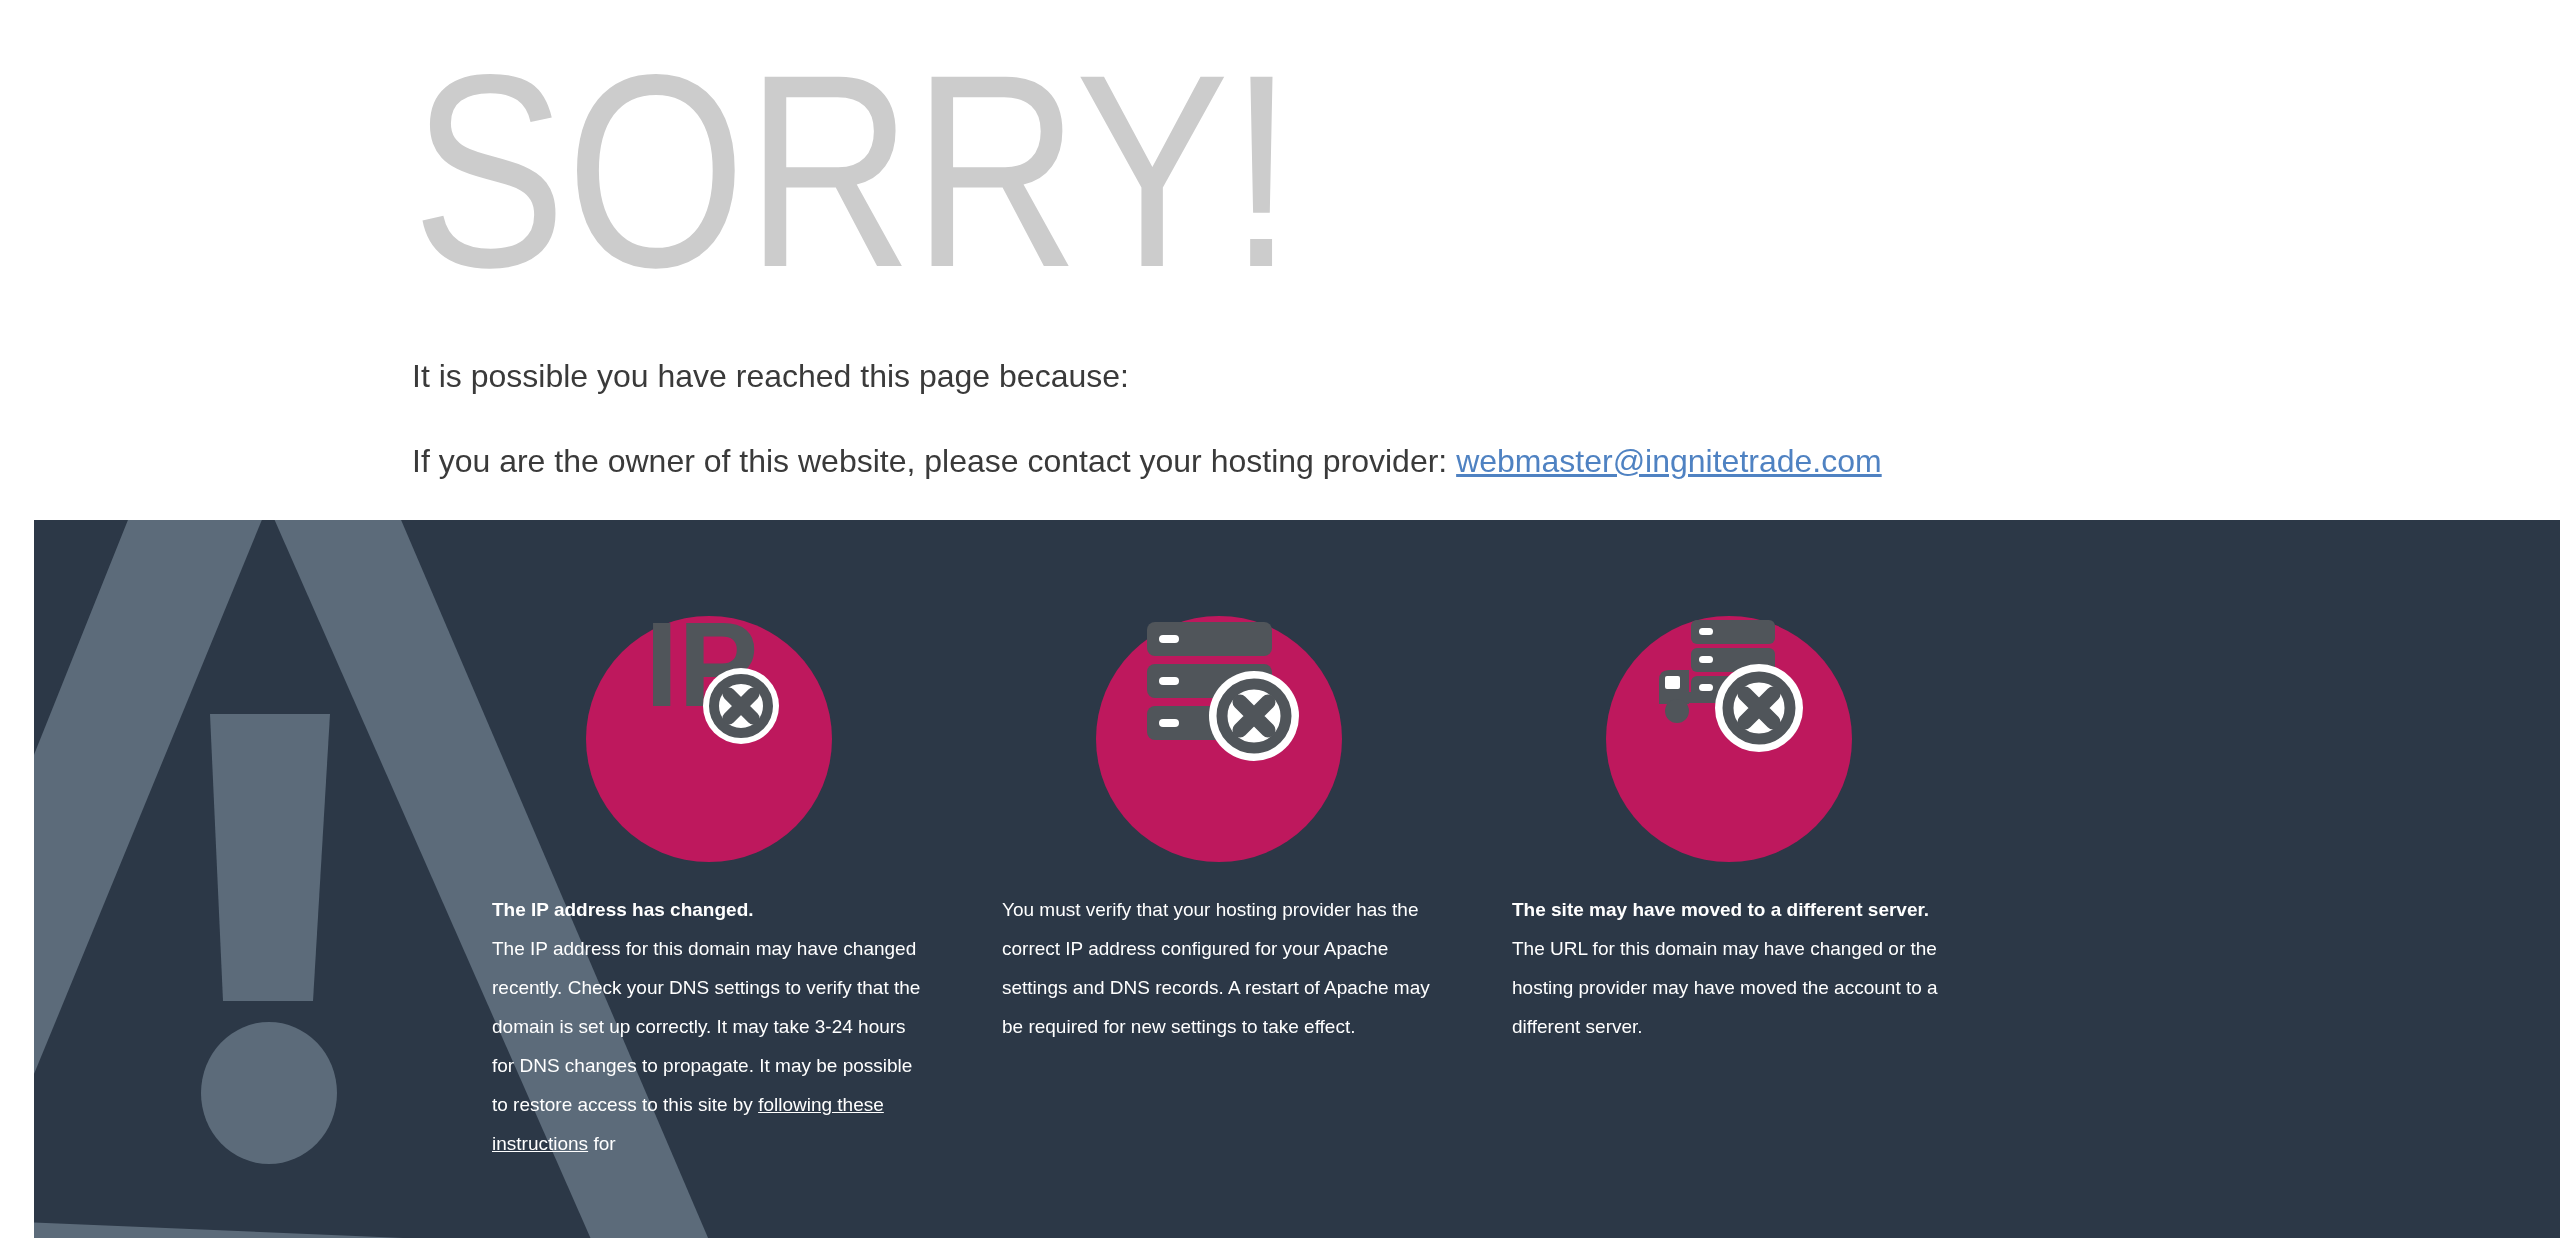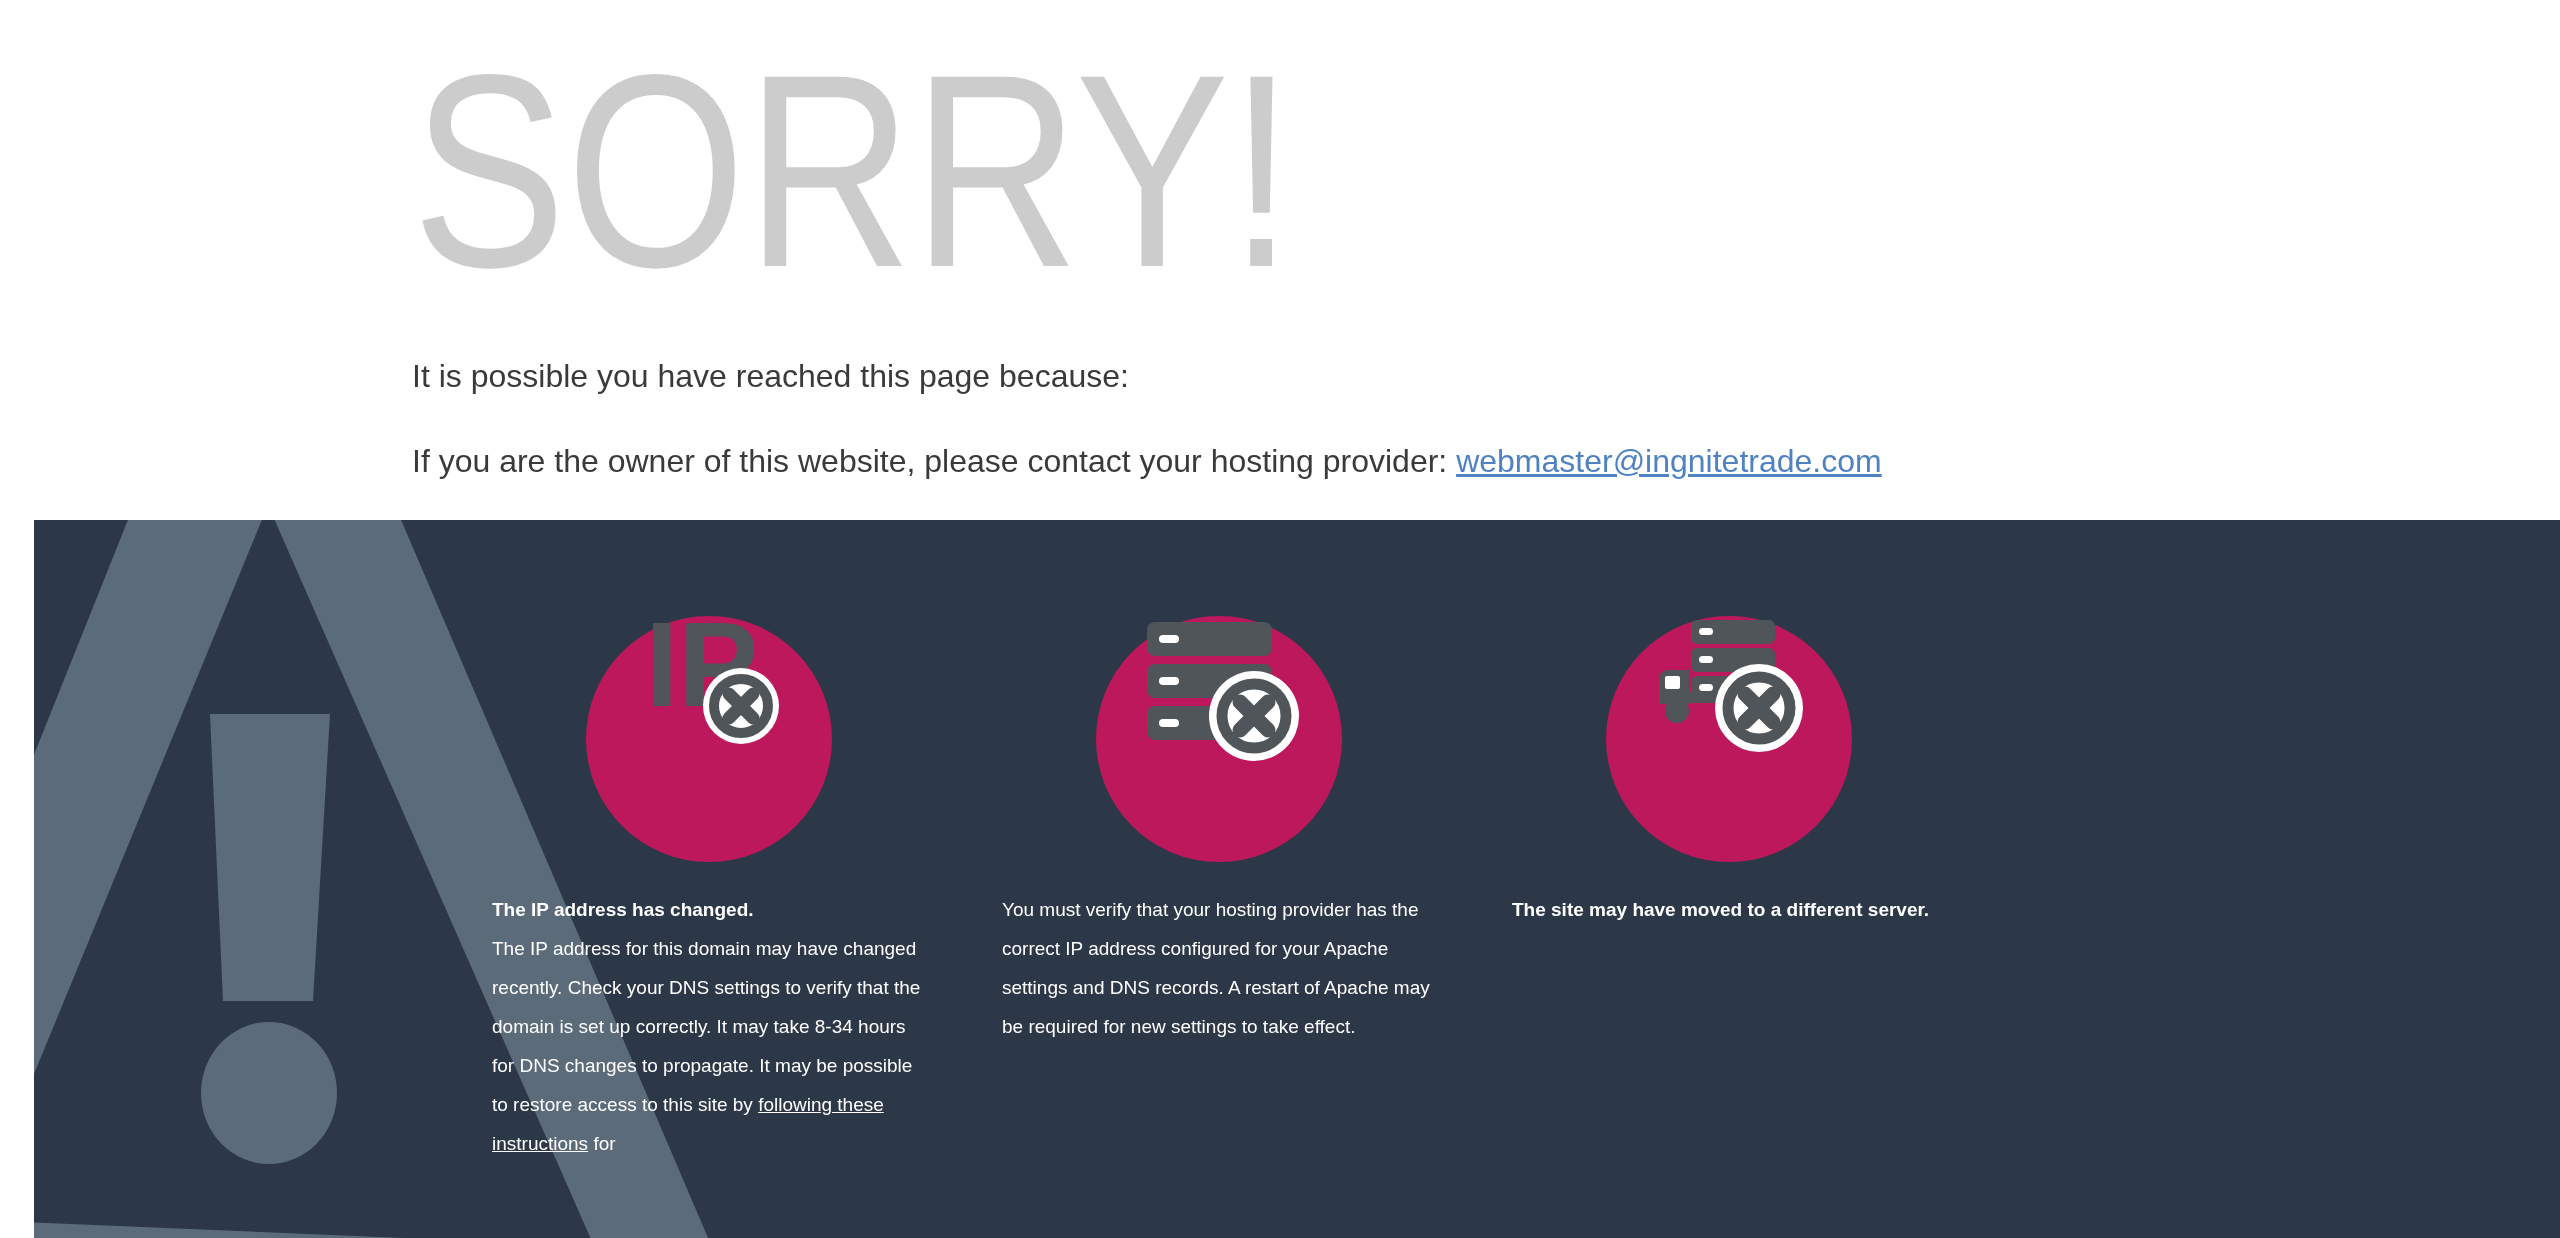--- a/index.html
+++ b/index.html
@@ -140,21 +140,21 @@
       <div class="cause-col">
         <div class="icon-circle">
           <svg width="140" height="132" viewBox="0 0 140 132">
             <text class="ip-text" x="6" y="90">IP</text>
             <circle class="halo" cx="102" cy="90" r="38"></circle>
             <circle class="ring" cx="102" cy="90" r="27" stroke-width="10"></circle>
             <path class="cross" d="M90 78 L114 102 M114 78 L90 102" stroke-width="13"></path>
           </svg>
         </div>
         <p class="cause-title">The IP address has changed.</p>
-        <p class="cause-body"><span>The IP address for this domain may have changed recently. Check your DNS settings to verify that the domain is set up correctly. It may take 8-34 hours for DNS changes to propagate. It may be possible to restore access to this site by </span><a class="cause-link">following these instructions</a><span> for</span></p>
+        <p class="cause-body"><span>The IP address for this domain may have changed recently. Check your DNS settings to verify that the domain is set up correctly. It may take 3-24 hours for DNS changes to propagate. It may be possible to restore access to this site by </span><a class="cause-link">following these instructions</a><span> for</span></p>
       </div>
 
       <div class="cause-col">
         <div class="icon-circle">
           <svg width="160" height="146" viewBox="0 0 160 146">
             <rect class="ink" x="8" y="6" width="125" height="34" rx="8"></rect>
             <rect class="ink" x="8" y="48" width="125" height="34" rx="8"></rect>
             <rect class="ink" x="8" y="90" width="125" height="34" rx="8"></rect>
             <rect class="led" x="20" y="19" width="20" height="8" rx="4"></rect>
             <rect class="led" x="20" y="61" width="20" height="8" rx="4"></rect>
@@ -179,17 +179,18 @@
             <path class="ink" d="M6 88 L6 64 Q6 54 16 54 L36 54 L36 88 Z"></path>
             <rect class="led" x="12" y="60" width="15" height="13" rx="2"></rect>
             <rect class="ink" x="34" y="76" width="40" height="11"></rect>
             <circle class="ink" cx="24" cy="95" r="12"></circle>
             <circle class="halo" cx="106" cy="92" r="44"></circle>
             <circle class="ring" cx="106" cy="92" r="31" stroke-width="11"></circle>
             <path class="cross" d="M92 78 L120 106 M120 78 L92 106" stroke-width="15"></path>
           </svg>
         </div>
         <p class="cause-title">The site may have moved to a different server.</p>
+        <p class="cause-body">The URL for this domain may have changed or the hosting provider may have moved the account to a different server.</p>
       </div>
 
     </div>
   </section>
 </div>
 
 </body></html>

